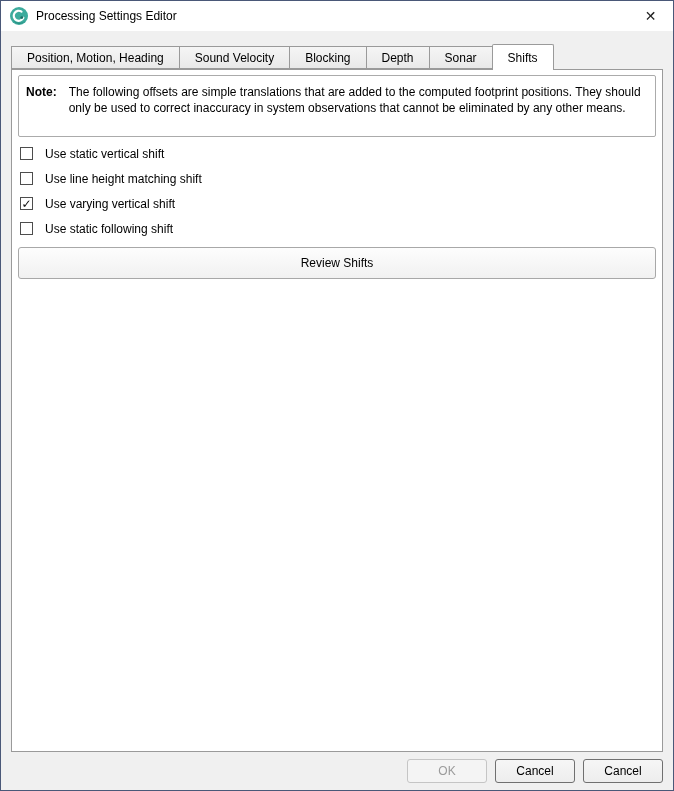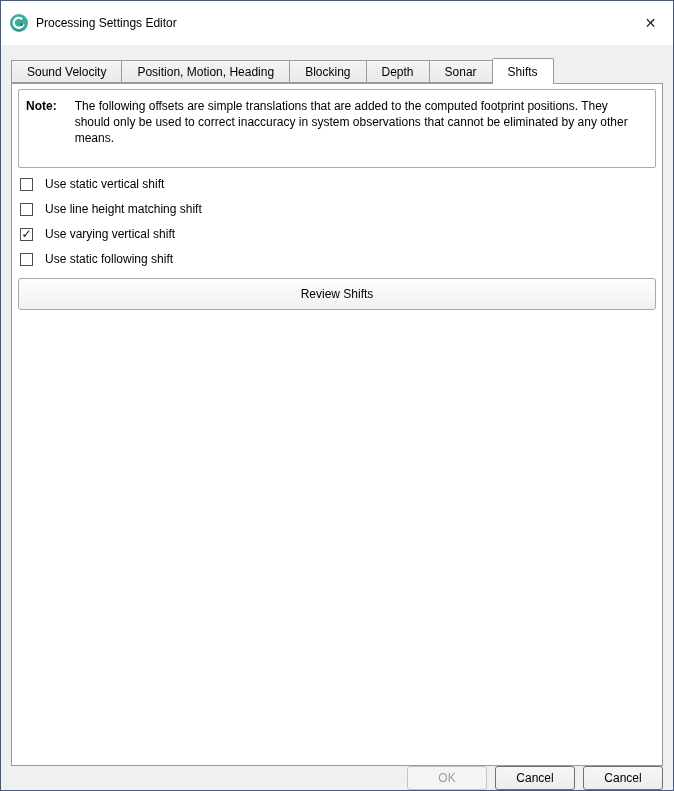--- a/index.html
+++ b/index.html
@@ -13,21 +13,21 @@
   }
   .window {
     width: 674px; height: 791px;
     border: 1px solid #4a5878;
     background: #f0f0f0;
     display: flex; flex-direction: column;
     overflow: hidden;
   }
   
   .titlebar {
-    height: 44px; flex: none;
+    height: 30px; flex: none;
     background: #ffffff;
     display: flex; align-items: center;
     padding-left: 9px;
   }
   .title-icon { width: 18px; height: 18px; margin-right: 8px; flex: none; }
   .title-text { font-size: 12px; color: #000; }
   .close-btn {
     margin-left: auto;
     width: 45px; height: 31px;
     display: flex; align-items: center; justify-content: center;
@@ -67,21 +67,21 @@
     border: 1px solid #9a9a9a;
     background: #ffffff;
     padding: 0;
   }
   .note-box {
     margin: 5px 6px 0 6px;
     border: 1px solid #ababab;
     border-radius: 2px;
     padding: 8px 10px 20px 7px;
     display: flex;
-    gap: 18px;
+    gap: 12px;
     line-height: 1.35;
   }
   .note-label { font-weight: bold; flex: none; }
   .note-text { flex: 1; }
   .check-area { margin: 10px 0 0 8px; }
   .check-row {
     display: flex; align-items: center; gap: 12px;
     height: 13px; margin-bottom: 12px;
   }
   .checkbox {
@@ -134,22 +134,22 @@
       <circle cx="9" cy="9" r="9" fill="#3cab9c"></circle>
       <path d="M3 13 a9 9 0 0 0 12 1 a7 7 0 0 1 -12 -1 z" fill="#2a8f83"></path>
       <path d="M11.5 4.6 a5 5 0 1 0 1.8 6.2" fill="none" stroke="#ffffff" stroke-width="2.2" stroke-linecap="round"></path>
       <circle cx="11.8" cy="10.6" r="1.4" fill="#1d6e65"></circle>
     </svg>
     <span class="title-text">Processing Settings Editor</span>
     <div class="close-btn">✕</div>
   </div>
 
   <div class="tabs">
+    <div class="tab">Position, Motion, Heading</div>
     <div class="tab">Sound Velocity</div>
-    <div class="tab">Position, Motion, Heading</div>
     <div class="tab">Blocking</div>
     <div class="tab">Depth</div>
     <div class="tab">Sonar</div>
     <div class="tab active">Shifts</div>
   </div>
 
   <div class="panel">
 
     <div class="note-box">
       <span class="note-label">Note:</span>

